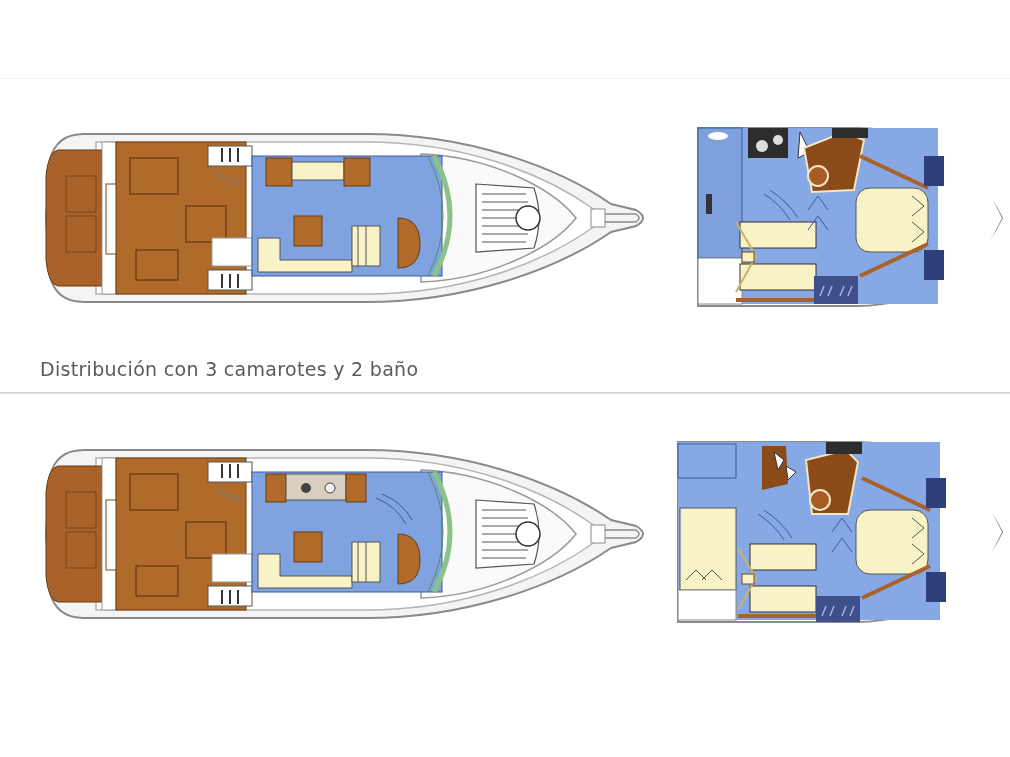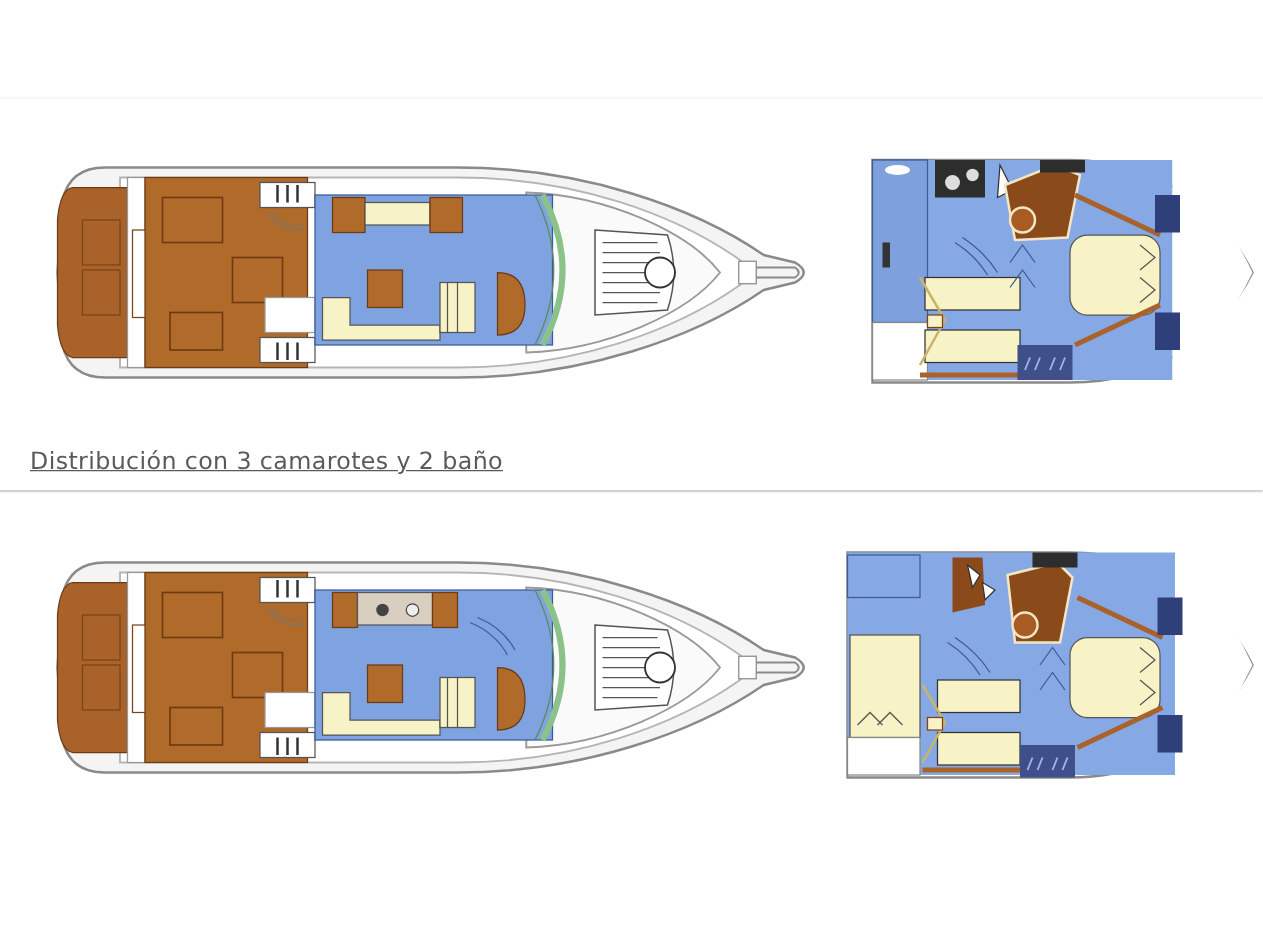--- a/index.html
+++ b/index.html
@@ -1,20 +1,20 @@
 <!DOCTYPE html>
 <html><head>
 <meta charset="utf-8">
 <style>
   html,body{margin:0;padding:0;background:#ffffff;}
   body{width:1010px;height:757px;position:relative;overflow:hidden;font-family:"DejaVu Sans",sans-serif;}
   .rule{position:absolute;left:0;width:1010px;height:2px;}
   .rule.top{top:78px;background:#f2f2f2;height:1px;}
   .rule.mid{top:392px;background:linear-gradient(#c9c9c9,#e3e3e3);}
-  .caption{position:absolute;left:24px;top:358px;font-size:19px;color:#5a5a5a;letter-spacing:0.3px;white-space:nowrap;text-decoration:underline;}
+  .caption{position:absolute;left:40px;top:358px;font-size:19px;color:#5a5a5a;letter-spacing:0.3px;white-space:nowrap;}
   .deck{position:absolute;}
   svg{display:block;}
 </style>
 </head>
 <body>
 
 <div class="rule top"></div>
 
 <div class="deck" style="left:36px;top:126px;">
 <svg width="620" height="184" viewBox="0 0 620 184">

